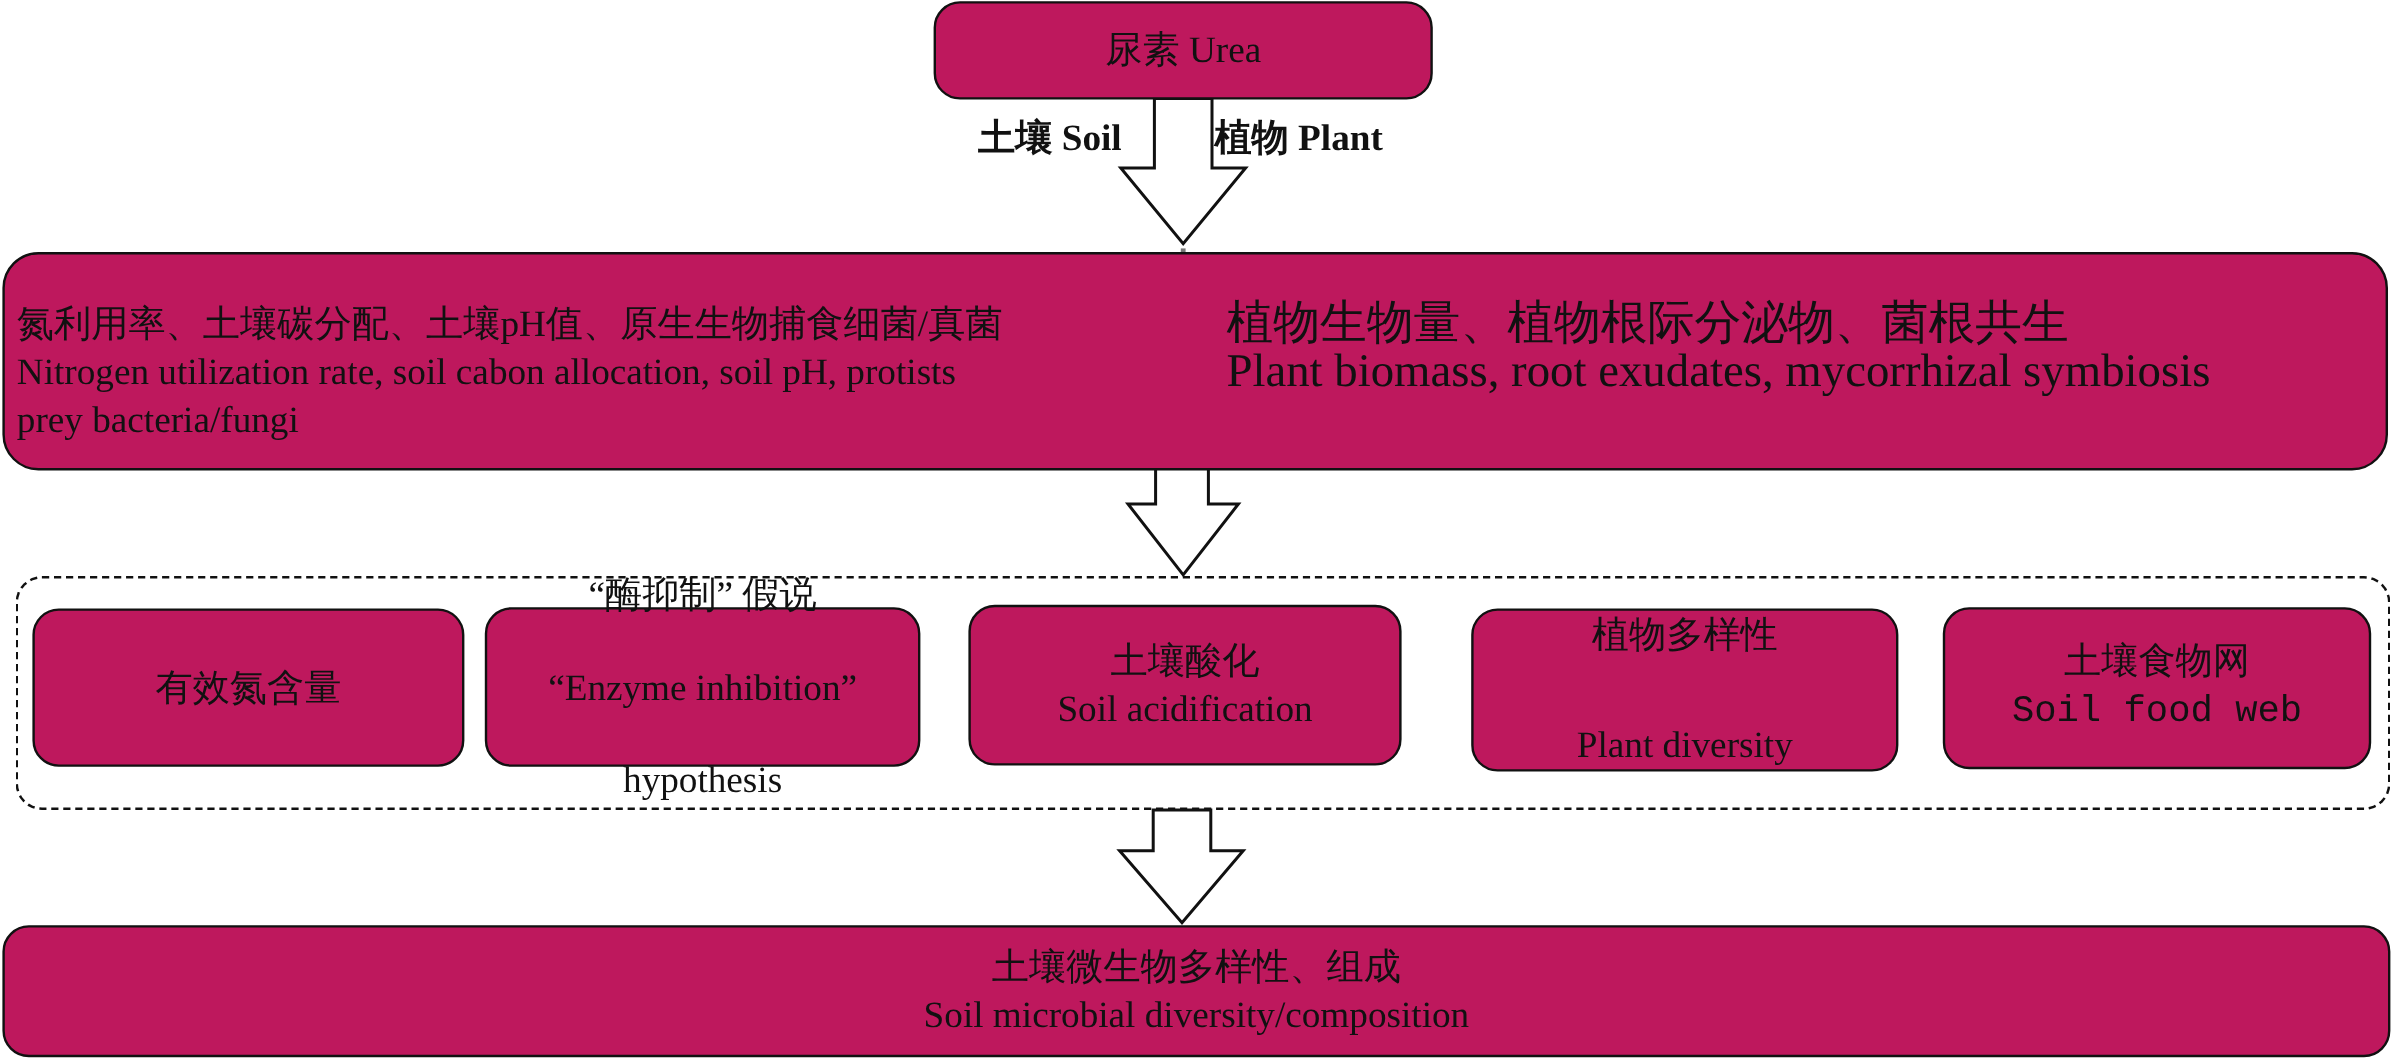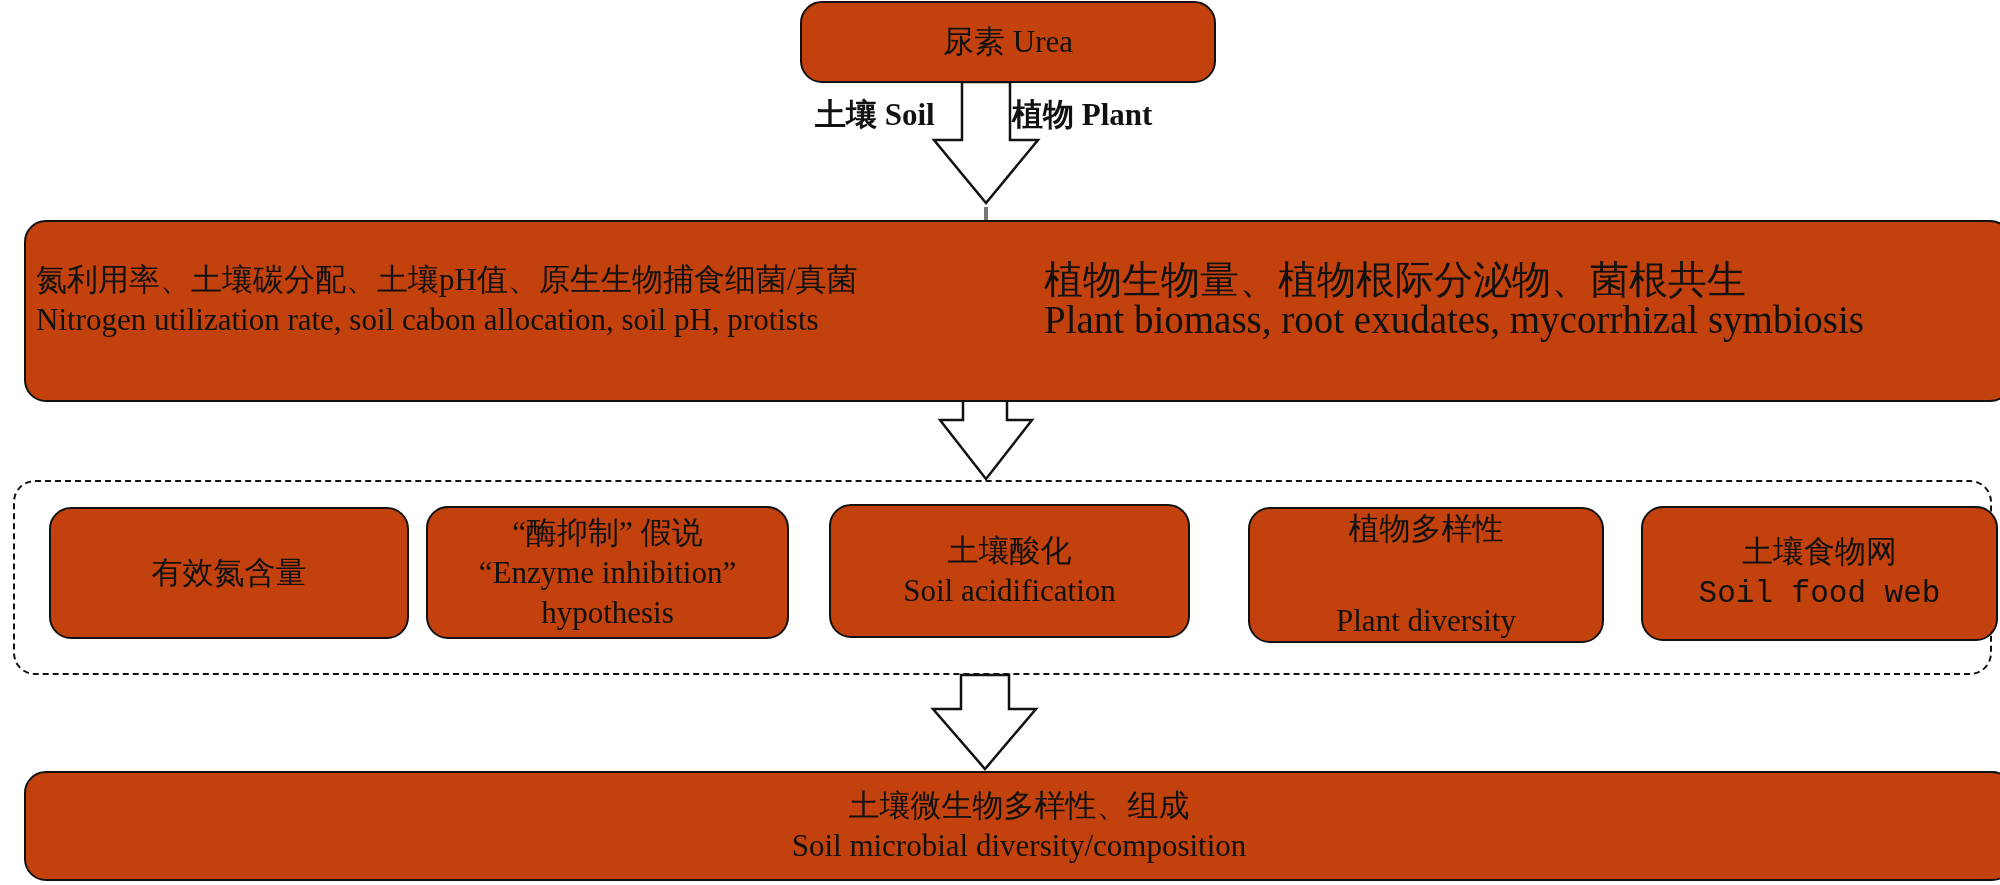--- a/index.html
+++ b/index.html
@@ -1,18 +1,18 @@
 <!DOCTYPE html>
 <html><head>
 <meta charset="utf-8">
 <style>
   html, body { margin:0; padding:0; background:#ffffff; }
   body { width:2000px; height:885px; position:relative; overflow:hidden;
          font-family:"Liberation Serif","DejaVu Serif",serif; color:#111; }
-  .box { position:absolute; border:2.5px solid #111; border-radius:22px; background:#c2410c; box-sizing:border-box;margin-left:22px; }
+  .box { position:absolute; border:2.5px solid #111; border-radius:22px; background:#be185d; box-sizing:border-box; }
   .center { display:flex; flex-direction:column; align-items:center; justify-content:center; text-align:center; }
   .t30 { font-size:31px; line-height:40px; }
   .lbl { position:absolute; font-size:31px; line-height:40px; white-space:nowrap;font-weight:bold; }
   svg.arrows { position:absolute; left:0; top:0; width:2000px; height:885px; pointer-events:none; }
   .dashed-group { position:absolute; left:13px; top:480px; width:1979px; height:195px; border:2.5px dashed #111; border-radius:22px; box-sizing:border-box; }
   .inner { border-radius:22px; }
   .left-text { position:absolute; left:10px; top:38px; width:950px; font-size:31px; line-height:40px; }
   .right-text { position:absolute; left:1018px; top:38px; width:950px; font-size:39px; line-height:40px; }
 </style>
 </head>
@@ -29,38 +29,39 @@
   <polygon points="961,675 1009,675 1009,709 1036,709 985,769 933,709 961,709" fill="#fff" stroke="#111" stroke-width="2.5"></polygon>
 </svg>
 
 <div class="box center t30" style="left:778px; top:1px; width:416px; height:82px;">
   <span>尿素 Urea</span>
 </div>
 
 <div class="lbl" style="left:815px; top:95px;">土壤 Soil</div>
 <div class="lbl" style="left:1012px; top:95px;">植物 Plant</div>
 
-<div class="box" style="left:2px; top:220px; width:1988px; height:182px;">
+<div class="box" style="left:2px; top:210px; width:1988px; height:182px;border-radius:30px;">
   <div class="left-text">
     <div>氮利用率、土壤碳分配、土壤pH值、原生生物捕食细菌/真菌</div>
     <div>Nitrogen utilization rate, soil cabon allocation, soil pH, protists</div>
+    <div>prey bacteria/fungi</div>
   </div>
   <div class="right-text">
     <div>植物生物量、植物根际分泌物、菌根共生</div>
     <div>Plant biomass, root exudates, mycorrhizal symbiosis</div>
   </div>
 </div>
 
 <div class="dashed-group"></div>
 
 <div class="box center t30 inner" style="left:27px; top:507px; width:360px; height:132px;">
   <div>有效氮含量</div>
 </div>
 
-<div class="box center t30 inner" style="left:404px; top:506px; width:363px; height:133px;">
+<div class="box center t30 inner" style="left:404px; top:506px; width:363px; height:133px;gap:37px;">
   <div>“酶抑制” 假说</div>
   <div>“Enzyme inhibition”</div>
   <div>hypothesis</div>
 </div>
 
 <div class="box center t30 inner" style="left:807px; top:504px; width:361px; height:134px;">
   <div>土壤酸化</div>
   <div>Soil acidification</div>
 </div>
 

